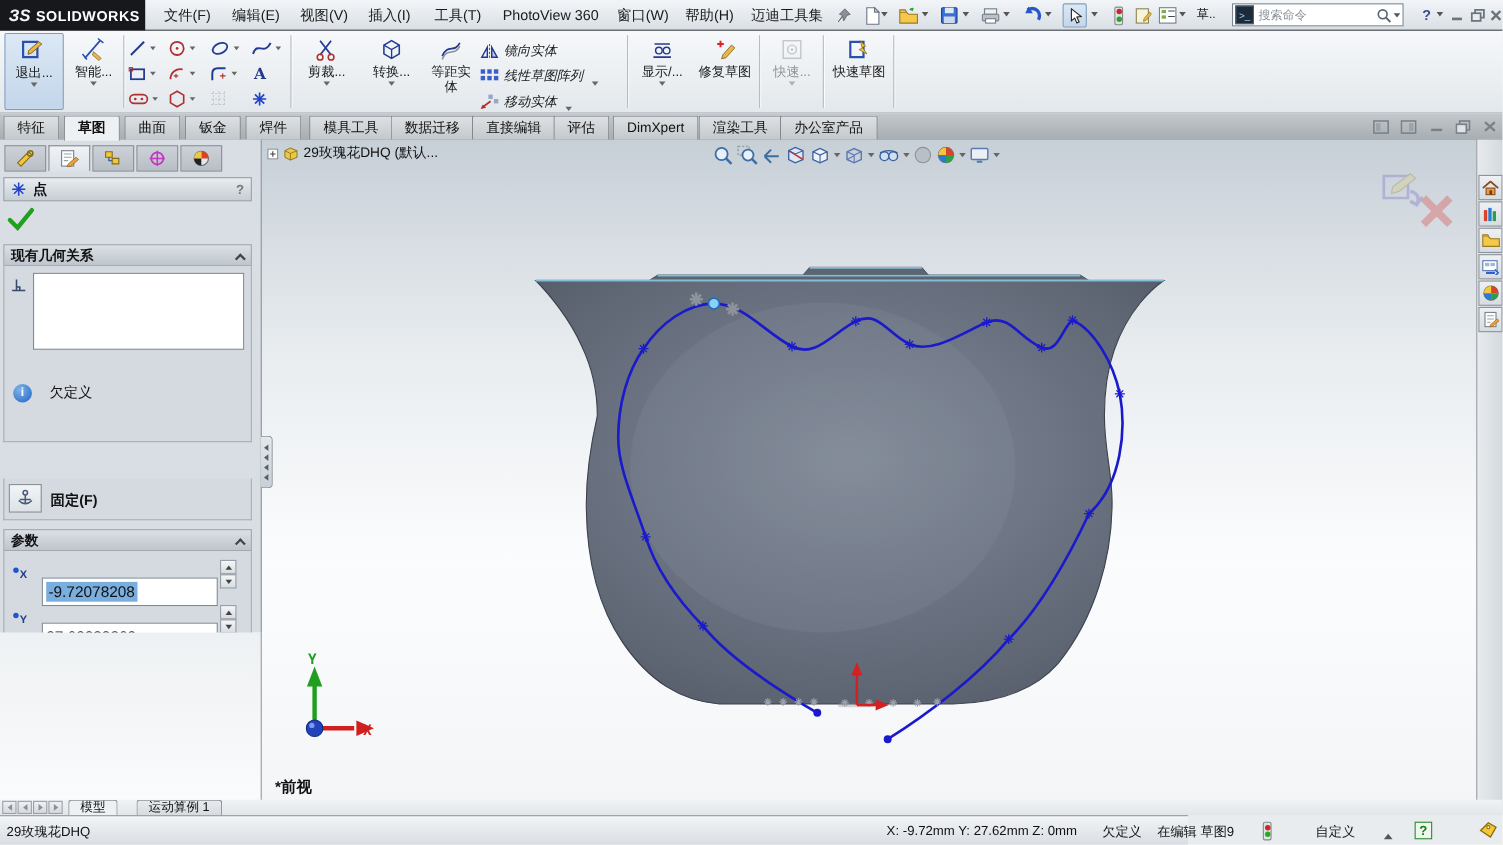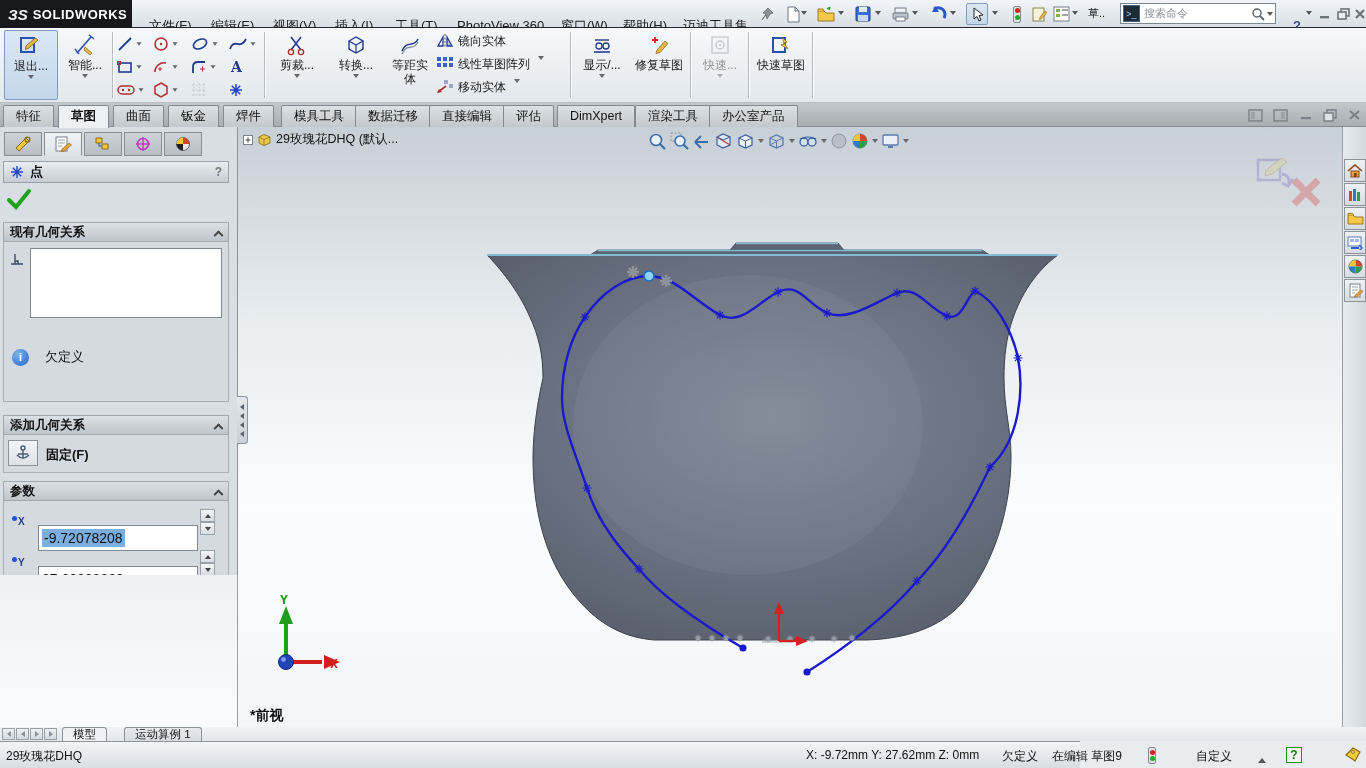--- a/index.html
+++ b/index.html
@@ -6,42 +6,42 @@
   html,body { width:1366px; height:768px; overflow:hidden; font-family:"Liberation Sans","DejaVu Sans",sans-serif; }
   #app { position:relative; width:1366px; height:768px; background:#e8ecef; font-size:12px; color:#111; }
 
   
   #menubar { position:absolute; left:0; top:0; width:1366px; height:28px;
     background:linear-gradient(#f2f5f8,#d9dfe5); border-bottom:1px solid #23272b; }
   #logo { position:absolute; left:0; top:0; width:132px; height:28px; background:#17181c;
     color:#fff; display:flex; align-items:center; padding-left:8px; }
   #logo .mark { font-weight:bold; font-style:italic; font-size:15px; margin-right:5px; color:#f5f5f5; }
   #logo .name { font-weight:bold; font-size:13px; letter-spacing:.5px; }
-  .menuitem { position:absolute; top:0; height:27px; line-height:27px; padding:12px 9px; font-size:13px; color:#1a1a1a; }
+  .menuitem { position:absolute; top:0; height:27px; line-height:27px; padding:0 9px; font-size:13px; color:#1a1a1a; }
   .qicon { position:absolute; top:3px; width:22px; height:22px; display:flex; align-items:center; justify-content:center; }
   .qcar { position:absolute; top:11px; width:0; height:0; border-left:3.5px solid transparent; border-right:3.5px solid transparent; border-top:4px solid #555; }
   #searchbox { position:absolute; left:1120px; top:3px; width:156px; height:21px; background:#fff;
     border:1px solid #7a8894; display:flex; align-items:center; }
   #searchbox .sicn { width:17px; height:17px; background:#1d2b38; margin:0 4px 0 2px; border:1px solid #49617a;
     color:#9fd3ff; font-size:9px; display:flex; align-items:center; justify-content:center; }
   #searchbox .ph { color:#8a9199; font-size:11px; flex:1; }
 
   
   #toolbar { position:absolute; left:0; top:28px; width:1366px; height:75px;
     background:linear-gradient(#f6f8fa,#e3e8ec); border-bottom:1px solid #b9bfc5; }
   .tbtn { position:absolute; top:2px; height:70px; display:flex; flex-direction:column; align-items:center;
     justify-content:flex-start; font-size:12px; color:#1a1a1a; text-align:center; line-height:14px; }
   .tbtn .ticn { height:26px; display:flex; align-items:center; justify-content:center; margin-top:2px; }
   .tbtn .car { margin-top:2px; }
   .car { width:0; height:0; border-left:3.5px solid transparent; border-right:3.5px solid transparent; border-top:4px solid #666; display:inline-block; }
   .vsep { position:absolute; top:4px; height:66px; width:1px; background:#b6bcc2; box-shadow:1px 0 0 #fbfcfd; }
   .pressed { background:linear-gradient(#dce8f5,#c3d6ea); border:1px solid #7d9cbe; border-radius:2px; }
   .gcell { position:absolute; width:34px; height:22px; display:flex; align-items:center; }
   .gcell .car { margin-left:2px; transform:scale(.85); }
-  .rowbtn { position:absolute; height:22px; display:flex; align-items:flex-start; font-size:12px; color:#1a1a1a; white-space:nowrap; }
+  .rowbtn { position:absolute; height:22px; display:flex; align-items:flex-end; font-size:12px; color:#1a1a1a; white-space:nowrap;font-style:italic; }
   .rowbtn .ticn { margin-right:4px; }
   .grayed { opacity:.45; }
 
   
   #tabbar { position:absolute; left:0; top:103px; width:1366px; height:24px;
     background:linear-gradient(#c3c8cd,#a9aeb3); border-bottom:1px solid #888e93; }
   .rtab { position:absolute; top:2px; height:22px; line-height:21px; padding:0 12px; font-size:12.5px;
     background:linear-gradient(#dde1e4,#c3c8cc); border:1px solid #84898e; border-bottom:none;
     border-radius:2px 2px 0 0; color:#111; }
   .rtab.active { background:#eef1f3; font-weight:bold; height:23px; z-index:2; }
@@ -792,24 +792,20 @@
             <path d="M5,2 V12 M1,12 H13 M5,9 h3 v3" fill="none" stroke="#3a4a6a" stroke-width="1.4"></path>
           </svg>
       </span>
       <div id="relbox"></div>
       <div class="inforow" style="left:8px;top:106px">
         <span class="iicon">i</span>
         <span>欠定义</span>
       </div>
     </div>
 
-    <div class="sect" style="top:288px">
-      <span>添加几何关系</span>
-      <span class="chev"></span>
-    </div>
     <div class="sectbody" style="top:308px;height:38px">
       <div class="fixbtn">
         <svg width="20" height="18" viewBox="0 0 20 18">
           <circle cx="10" cy="4" r="2" fill="none" stroke="#4a5a7a" stroke-width="1.4"></circle>
           <path d="M10,6 V14 M5,10 H15 M4,11 Q10,17 16,11" fill="none" stroke="#4a5a7a" stroke-width="1.4"></path>
         </svg>
       </div>
       <span style="position:absolute;left:42px;top:11px;font-weight:bold;font-size:13px">固定(F)</span>
     </div>
 

